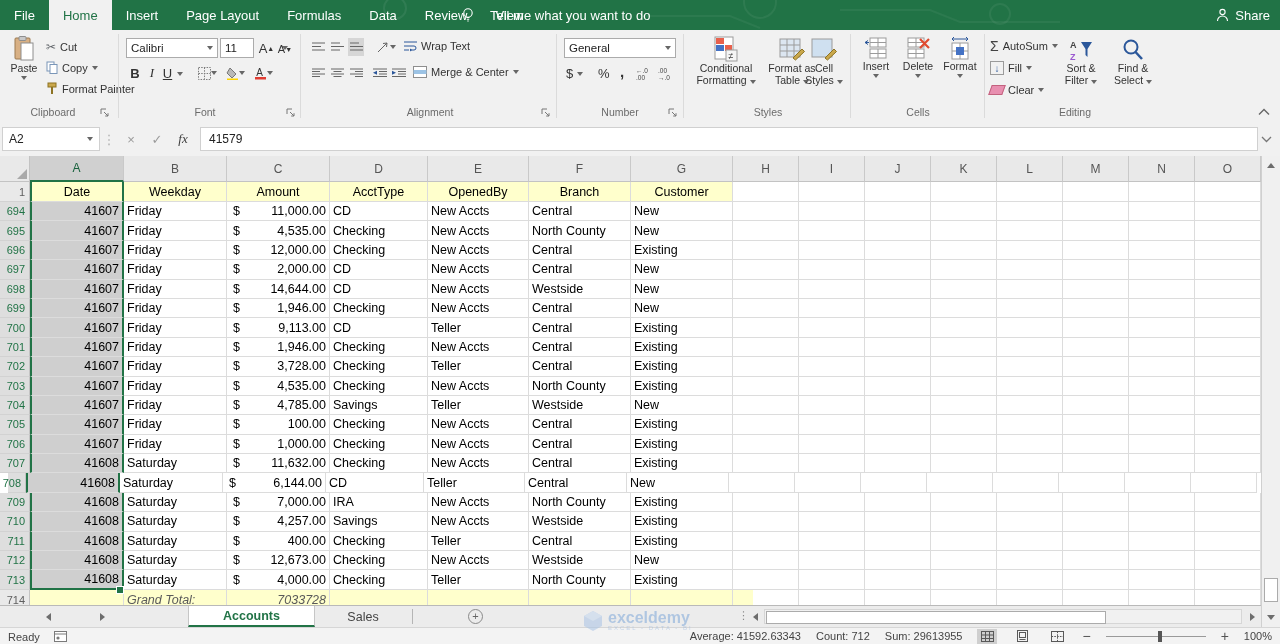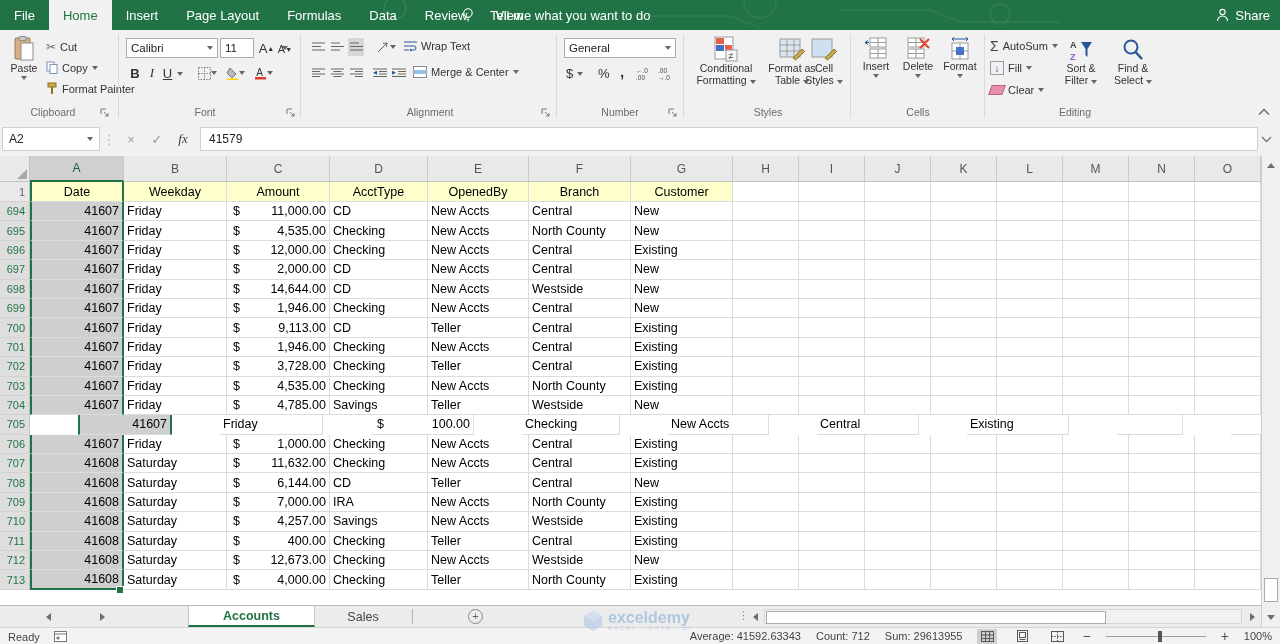--- a/index.html
+++ b/index.html
@@ -682,21 +682,21 @@
         <div class="cell" style="width: 102px;">New</div>
         <div class="cell" style="width: 66px;"></div>
         <div class="cell" style="width: 66px;"></div>
         <div class="cell" style="width: 66px;"></div>
         <div class="cell" style="width: 66px;"></div>
         <div class="cell" style="width: 66px;"></div>
         <div class="cell" style="width: 66px;"></div>
         <div class="cell" style="width: 66px;"></div>
         <div class="cell" style="width: 66px;"></div>
       </div>
-      <div class="row" style="height: 19.4px; gap: 48px;">
+      <div class="row" style="height: 19.4px;">
         <div class="gut selrow" style="width: 30px;">705</div>
         <div class="cell c-num selcell" style="width: 94px;">41607</div>
         <div class="cell" style="width: 103px;">Friday</div>
         <div class="cell c-money" style="width: 103px;">
           <span>$</span>
           <span>100.00</span>
         </div>
         <div class="cell" style="width: 98px;">Checking</div>
         <div class="cell" style="width: 101px;">New Accts</div>
         <div class="cell" style="width: 102px;">Central</div>
@@ -746,21 +746,21 @@
         <div class="cell" style="width: 66px;"></div>
         <div class="cell" style="width: 66px;"></div>
         <div class="cell" style="width: 66px;"></div>
         <div class="cell" style="width: 66px;"></div>
         <div class="cell" style="width: 66px;"></div>
         <div class="cell" style="width: 66px;"></div>
         <div class="cell" style="width: 66px;"></div>
         <div class="cell" style="width: 66px;"></div>
       </div>
       <div class="row" style="height: 19.4px;">
-        <div class="gut selrow" style="width: 30px;">708</div>
+        <div class="gut selrow" style="width: 18px; margin-left: 8px;">708</div>
         <div class="cell c-num selcell" style="width: 94px;">41608</div>
         <div class="cell" style="width: 103px;">Saturday</div>
         <div class="cell c-money" style="width: 103px;">
           <span>$</span>
           <span>6,144.00</span>
         </div>
         <div class="cell" style="width: 98px;">CD</div>
         <div class="cell" style="width: 101px;">Teller</div>
         <div class="cell" style="width: 102px;">Central</div>
         <div class="cell" style="width: 102px;">New</div>
@@ -863,20 +863,39 @@
         <div class="cell" style="width: 103px;">Saturday</div>
         <div class="cell c-money" style="width: 103px;">
           <span>$</span>
           <span>4,000.00</span>
         </div>
         <div class="cell" style="width: 98px;">Checking</div>
         <div class="cell" style="width: 101px;">Teller</div>
         <div class="cell" style="width: 102px;">North County</div>
         <div class="cell" style="width: 102px;">Existing</div>
         <div class="cell" style="width: 66px;"></div>
+        <div class="cell" style="width: 66px;"></div>
+        <div class="cell" style="width: 66px;"></div>
+        <div class="cell" style="width: 66px;"></div>
+        <div class="cell" style="width: 66px;"></div>
+        <div class="cell" style="width: 66px;"></div>
+        <div class="cell" style="width: 66px;"></div>
+        <div class="cell" style="width: 66px;"></div>
+      </div>
+      <div class="row" style="height: 22px;">
+        <div class="gut" style="width: 30px;">714</div>
+        <div class="cell totcell" style="width: 94px;"></div>
+        <div class="cell totcell" style="width: 103px;">Grand Total:</div>
+        <div class="cell totcell c-num" style="width: 103px;">7033728</div>
+        <div class="cell totcell" style="width: 98px;"></div>
+        <div class="cell totcell" style="width: 101px;"></div>
+        <div class="cell totcell" style="width: 102px;"></div>
+        <div class="cell totcell" style="width: 102px;"></div>
+        <div class="cell totcell" style="width: 20px; border-right: none;"></div>
+        <div class="cell" style="width: 46px;"></div>
         <div class="cell" style="width: 66px;"></div>
         <div class="cell" style="width: 66px;"></div>
         <div class="cell" style="width: 66px;"></div>
         <div class="cell" style="width: 66px;"></div>
         <div class="cell" style="width: 66px;"></div>
         <div class="cell" style="width: 66px;"></div>
         <div class="cell" style="width: 66px;"></div>
       </div>
       <div id="fillhandle"></div>
     </div>

